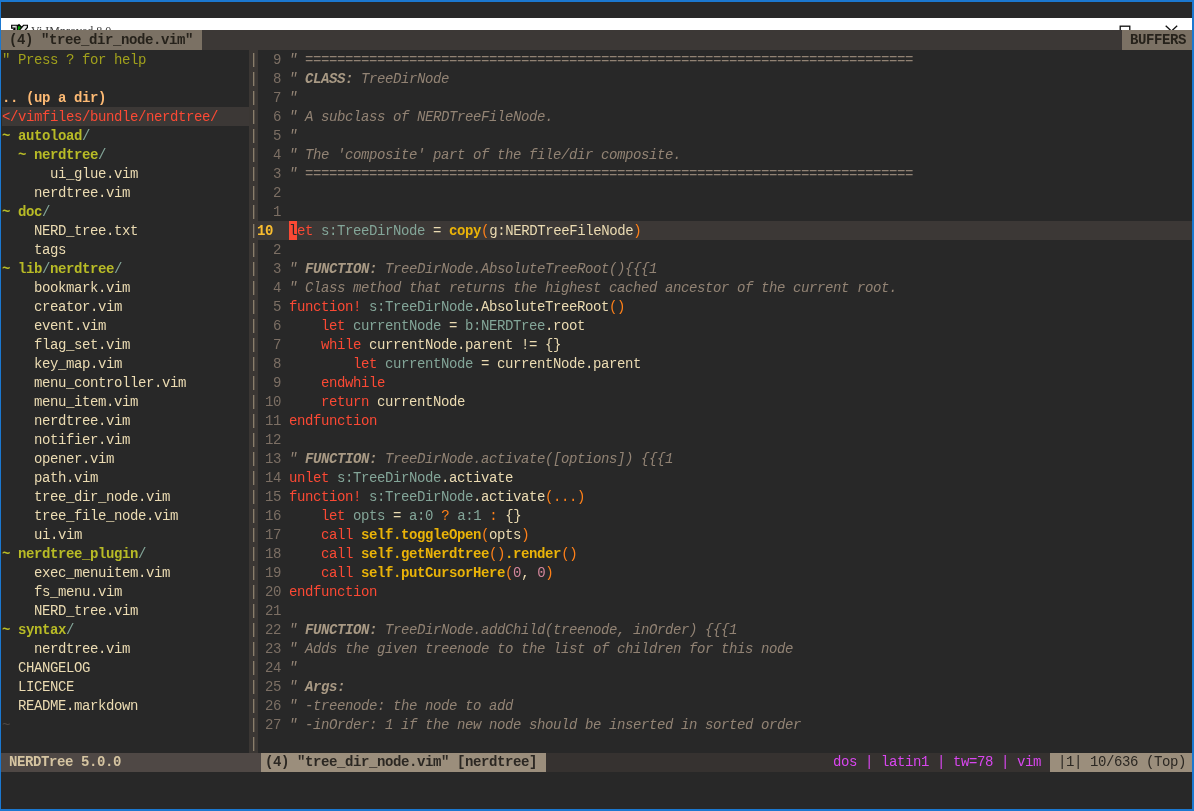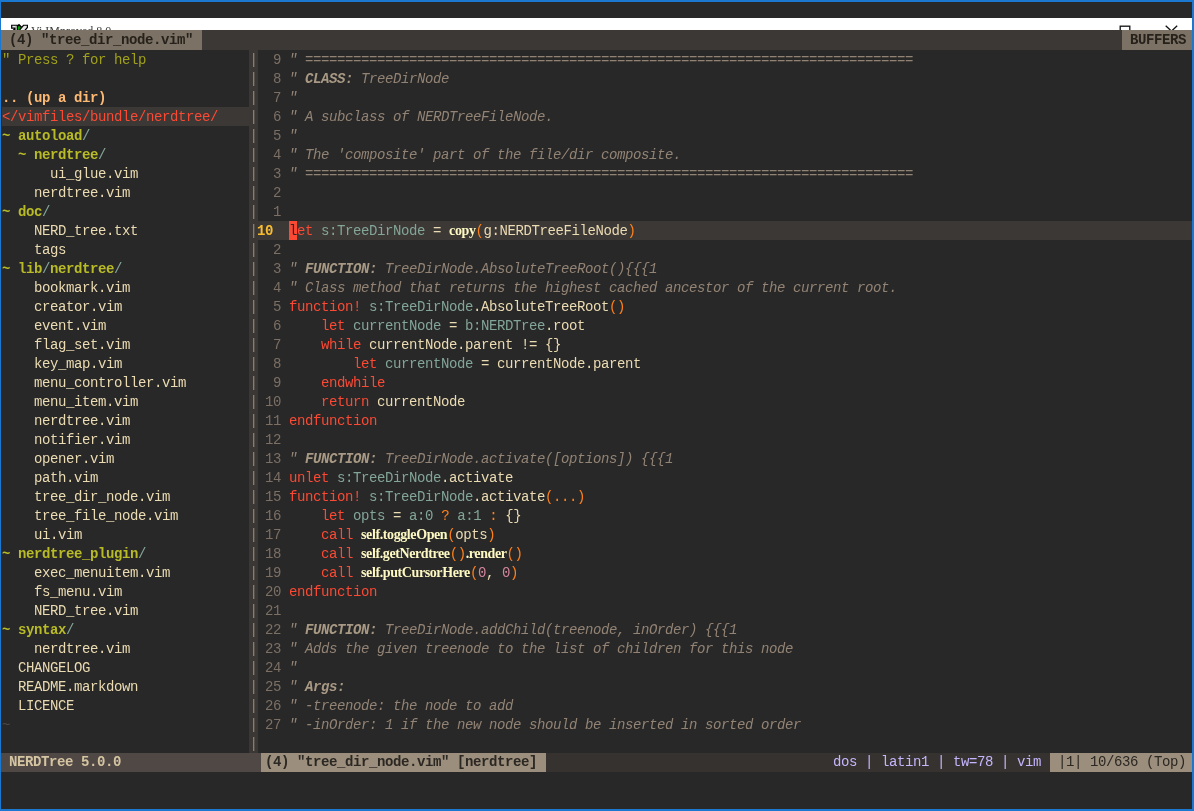--- a/index.html
+++ b/index.html
@@ -40,32 +40,32 @@
   .fi  { color:#ebdbb2; }
   .eob { color:#504945; }
 
   .n  { color:#7c6f64; }
   .y  { color:#fabd2f; font-weight:bold; }
   .c  { color:#928374; font-style:italic; }
   .ct { color:#a89984; font-style:italic; font-weight:bold; }
   .r  { color:#fb4934; }
   .b  { color:#83a598; }
   .f  { color:#ebdbb2; }
-  .g  { color:#fef9c3; font-weight:bold;font-family:Liberation Serif, serif; }
+  .g  { color:#eab308; font-weight:bold; }
   .o  { color:#fe8019; }
   .p  { color:#d3869b; }
   .cur { background:#fb4934; color:#282828; display:inline-block; width:8px; height:19px; vertical-align:top; }
 
   
   #status { position:absolute; left:0; top:751px; width:1191px; height:19px; background:#363230; }
   #st-l { position:absolute; left:0; top:0; width:260px; height:22px; background:#4f4845;
            color:#d5c4a1; font-weight:bold; line-height:19px; white-space:pre; padding-left:8px; }
   #st-m { position:absolute; left:260px; top:0; width:285px; height:19px; background:#9b8e7c;
            color:#2b2722; font-weight:bold; line-height:19px; white-space:pre; padding-left:4px; }
-  #st-i { position:absolute; left:832px; top:0; height:19px; color:#c4b5fd;
+  #st-i { position:absolute; left:832px; top:0; height:19px; color:#d946ef;
            line-height:19px; white-space:pre; }
   #st-r { position:absolute; left:1049px; top:0; width:142px; height:19px; background:#9b8e7c;
            color:#2b2722; font-weight:normal; line-height:19px; white-space:pre; }
 
   #cmd { position:absolute; left:0; top:770px; width:1191px; height:37px; background:#282828; }
 </style>
 </head>
 <body>
 <div id="app">
   <div id="title">
@@ -119,22 +119,22 @@
 <div class="row"><span class="fi">    tree_dir_node.vim</span></div>
 <div class="row"><span class="fi">    tree_file_node.vim</span></div>
 <div class="row"><span class="fi">    ui.vim</span></div>
 <div class="row"><span class="dn">~ </span><span class="dn">nerdtree_plugin</span><span class="sl">/</span></div>
 <div class="row"><span class="fi">    exec_menuitem.vim</span></div>
 <div class="row"><span class="fi">    fs_menu.vim</span></div>
 <div class="row"><span class="fi">    NERD_tree.vim</span></div>
 <div class="row"><span class="dn">~ </span><span class="dn">syntax</span><span class="sl">/</span></div>
 <div class="row"><span class="fi">    nerdtree.vim</span></div>
 <div class="row"><span class="fi">  CHANGELOG</span></div>
+<div class="row"><span class="fi">  LICENCE</span></div>
 <div class="row"><span class="fi">  README.markdown</span></div>
-<div class="row"><span class="fi">  LICENCE</span></div>
 <div class="row"><span class="eob">~</span></div>
     </div>
     <div id="vsep">
 <div class="row vs">|</div>
 <div class="row vs">|</div>
 <div class="row vs">|</div>
 <div class="row vs">|</div>
 <div class="row vs">|</div>
 <div class="row vs">|</div>
 <div class="row vs">|</div>

